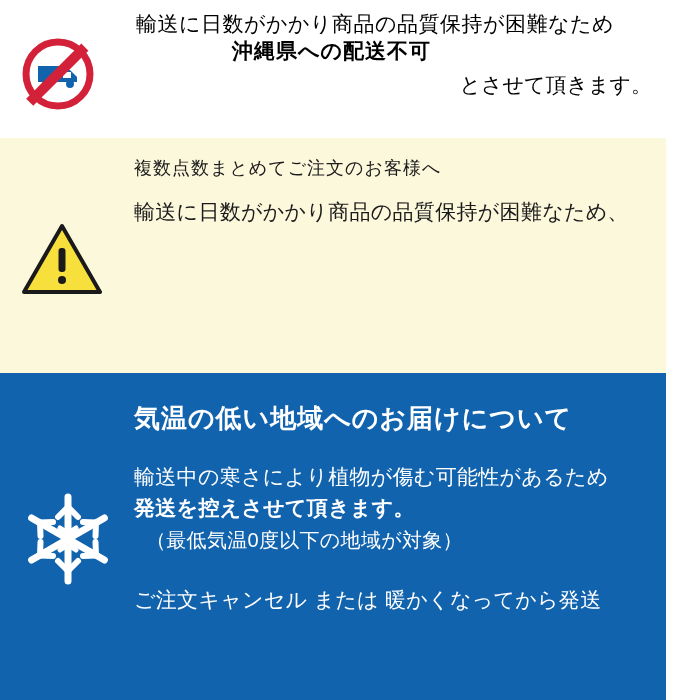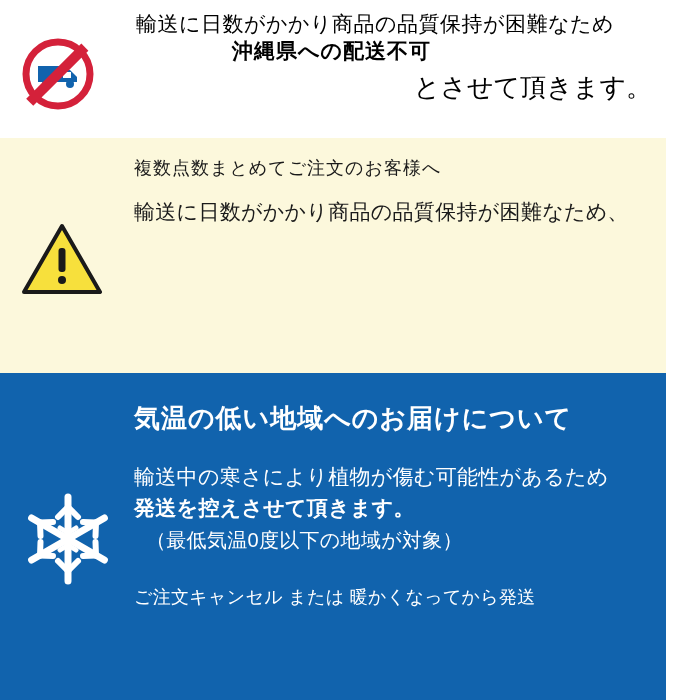--- a/index.html
+++ b/index.html
@@ -49,21 +49,21 @@
   }
   .ok-line2 {
     font-size: 21px;
     font-weight: bold;
     color: #000000;
     letter-spacing: 1px;
     padding-left: 96px;
     line-height: 1.3;
   }
   .ok-line3 {
-    font-size: 26px;
+    font-size: 21px;
     color: #000000;
     text-align: right;
     margin-top: 6px;
     line-height: 1.3;
   }
 
   
   .sec-multi {
     background: #fcf8dc;
     height: 235px;
@@ -151,21 +151,21 @@
   .cold-p1 .l2 {
     font-weight: bold;
   }
   .cold-note {
     font-size: 20px;
     margin-top: 4px;
     padding-left: 12px;
     letter-spacing: 0.3px;
   }
   .cold-p2 {
-    font-size: 18px;
+    font-size: 21px;
     margin-top: 30px;
     line-height: 1.5;
     letter-spacing: 0.3px;
   }
   .cold-p2 .l2 {
     padding-left: 12px;
   }
 </style>
 </head>
 <body>

